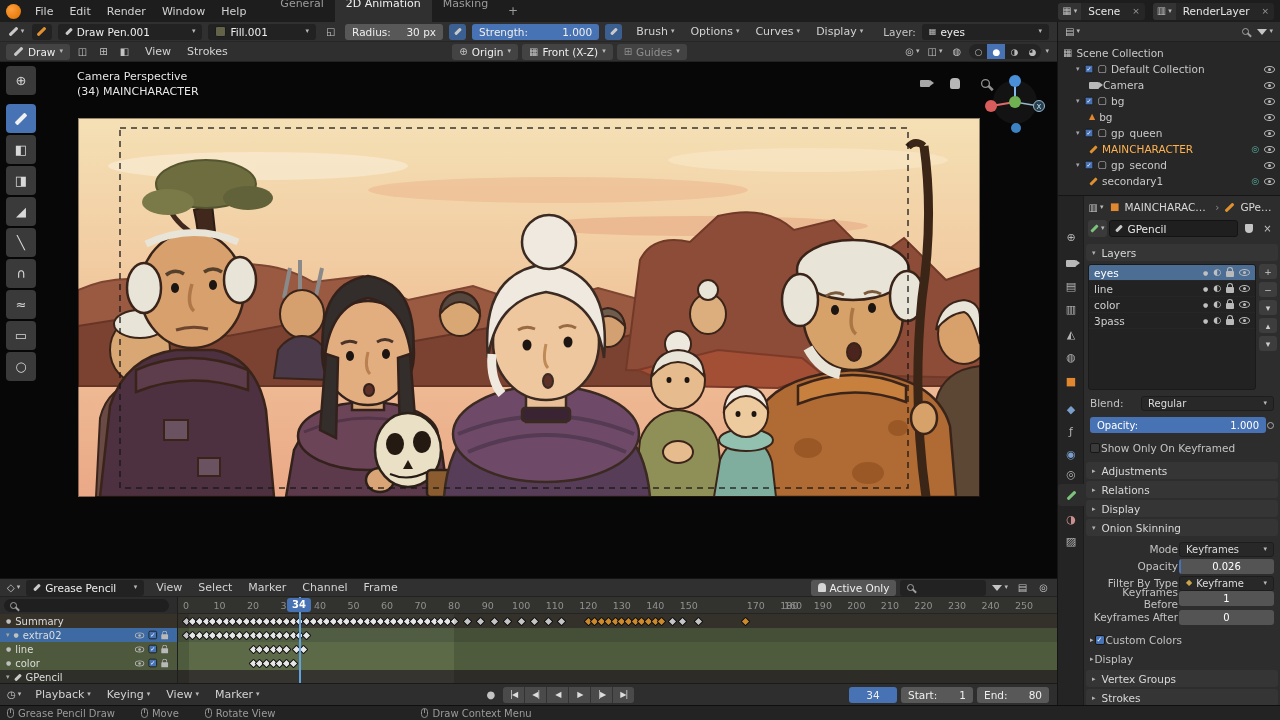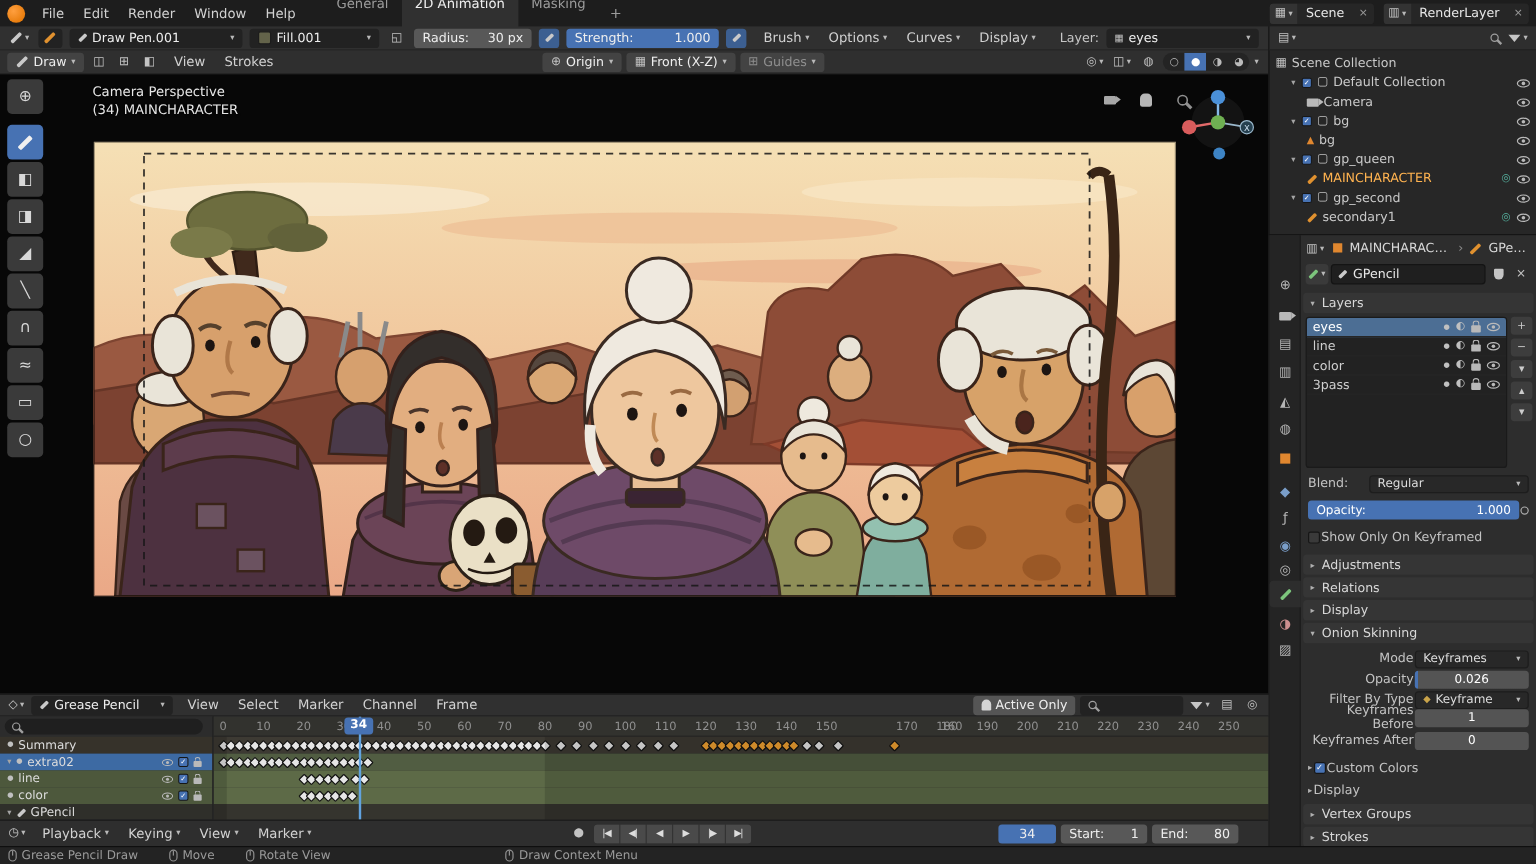--- a/index.html
+++ b/index.html
@@ -1007,21 +1007,21 @@
         <span class="tbtn">▶|</span>
       </div>
     <span class="spacer"></span>
     <span class="pill blue" style="width:48px;justify-content:center">
         <span>34</span>
       </span>
     <span class="pill" style="width:72px">
         <span>Start:</span>
         <span class="grow ta-r">1</span>
       </span>
-    <span class="pill" style="width:72px;margin-right:20px">
+    <span class="pill" style="width:72px;margin-right:3px">
         <span>End:</span>
         <span class="grow ta-r">80</span>
       </span>
   </div>
 
   <div id="statusbar">
     <div id="sb-hints">
         <span class="hint">
           <span class="i-mouse"></span>
           <span>Grease Pencil Draw</span>

